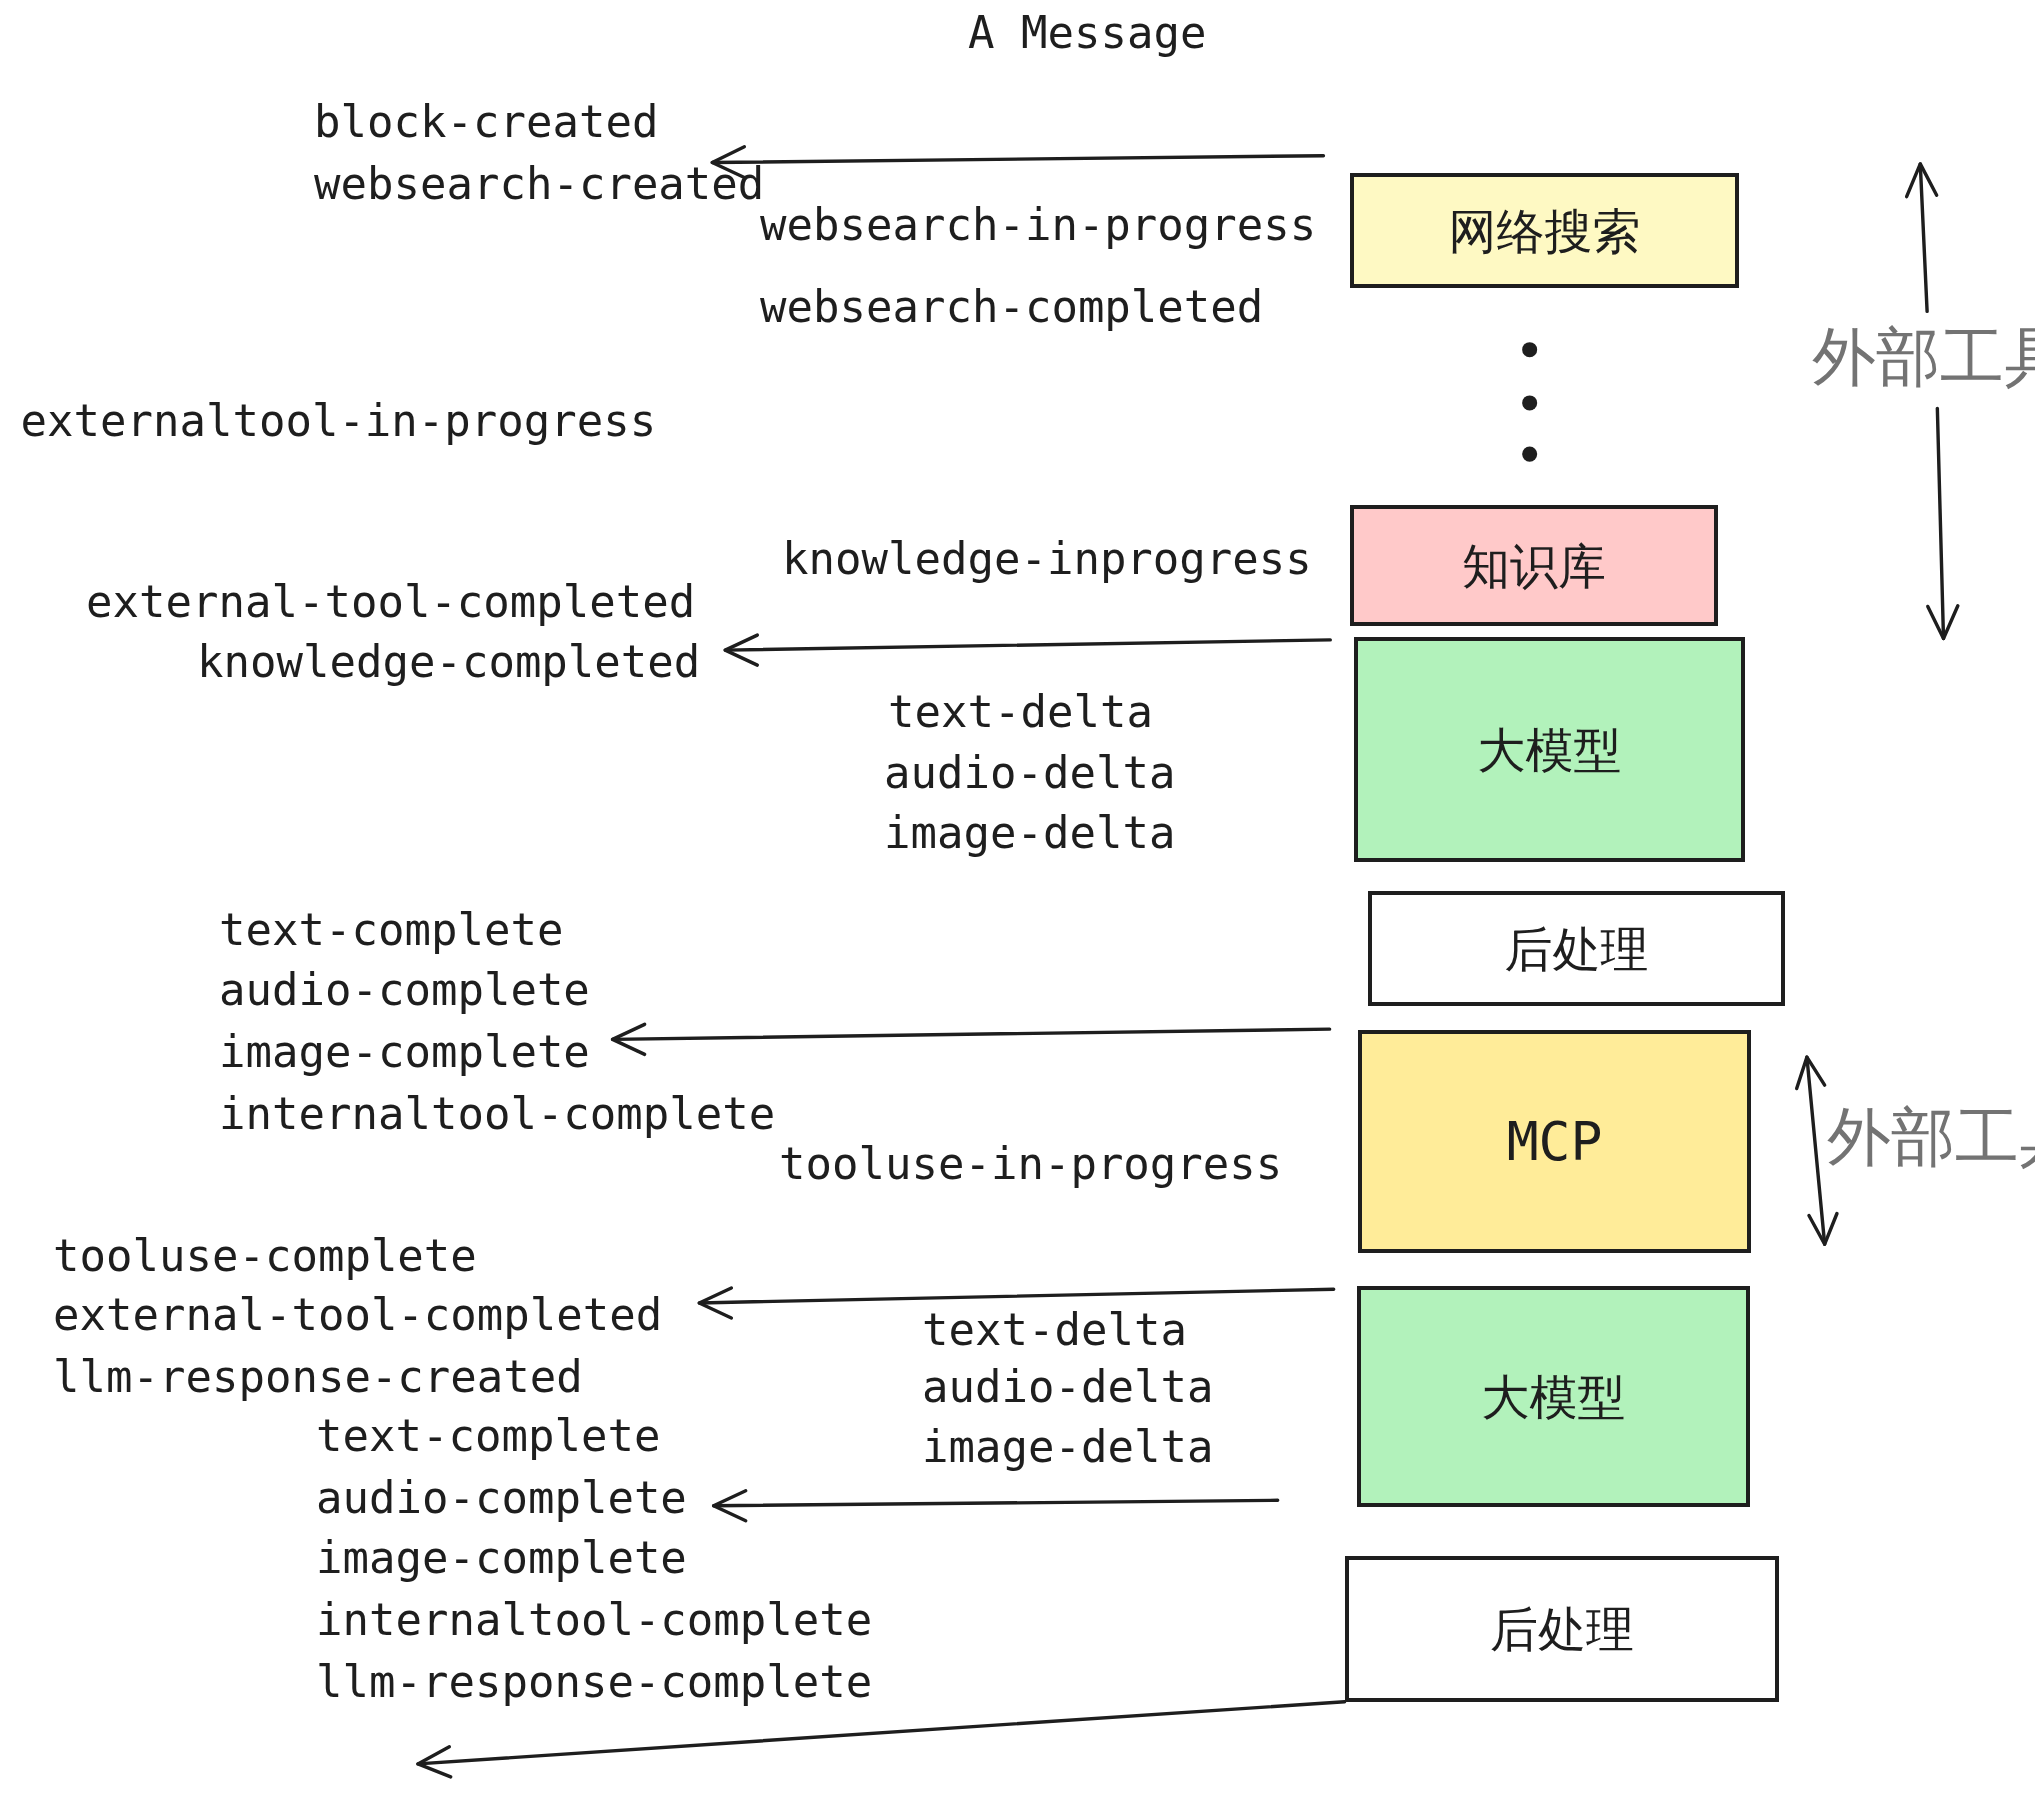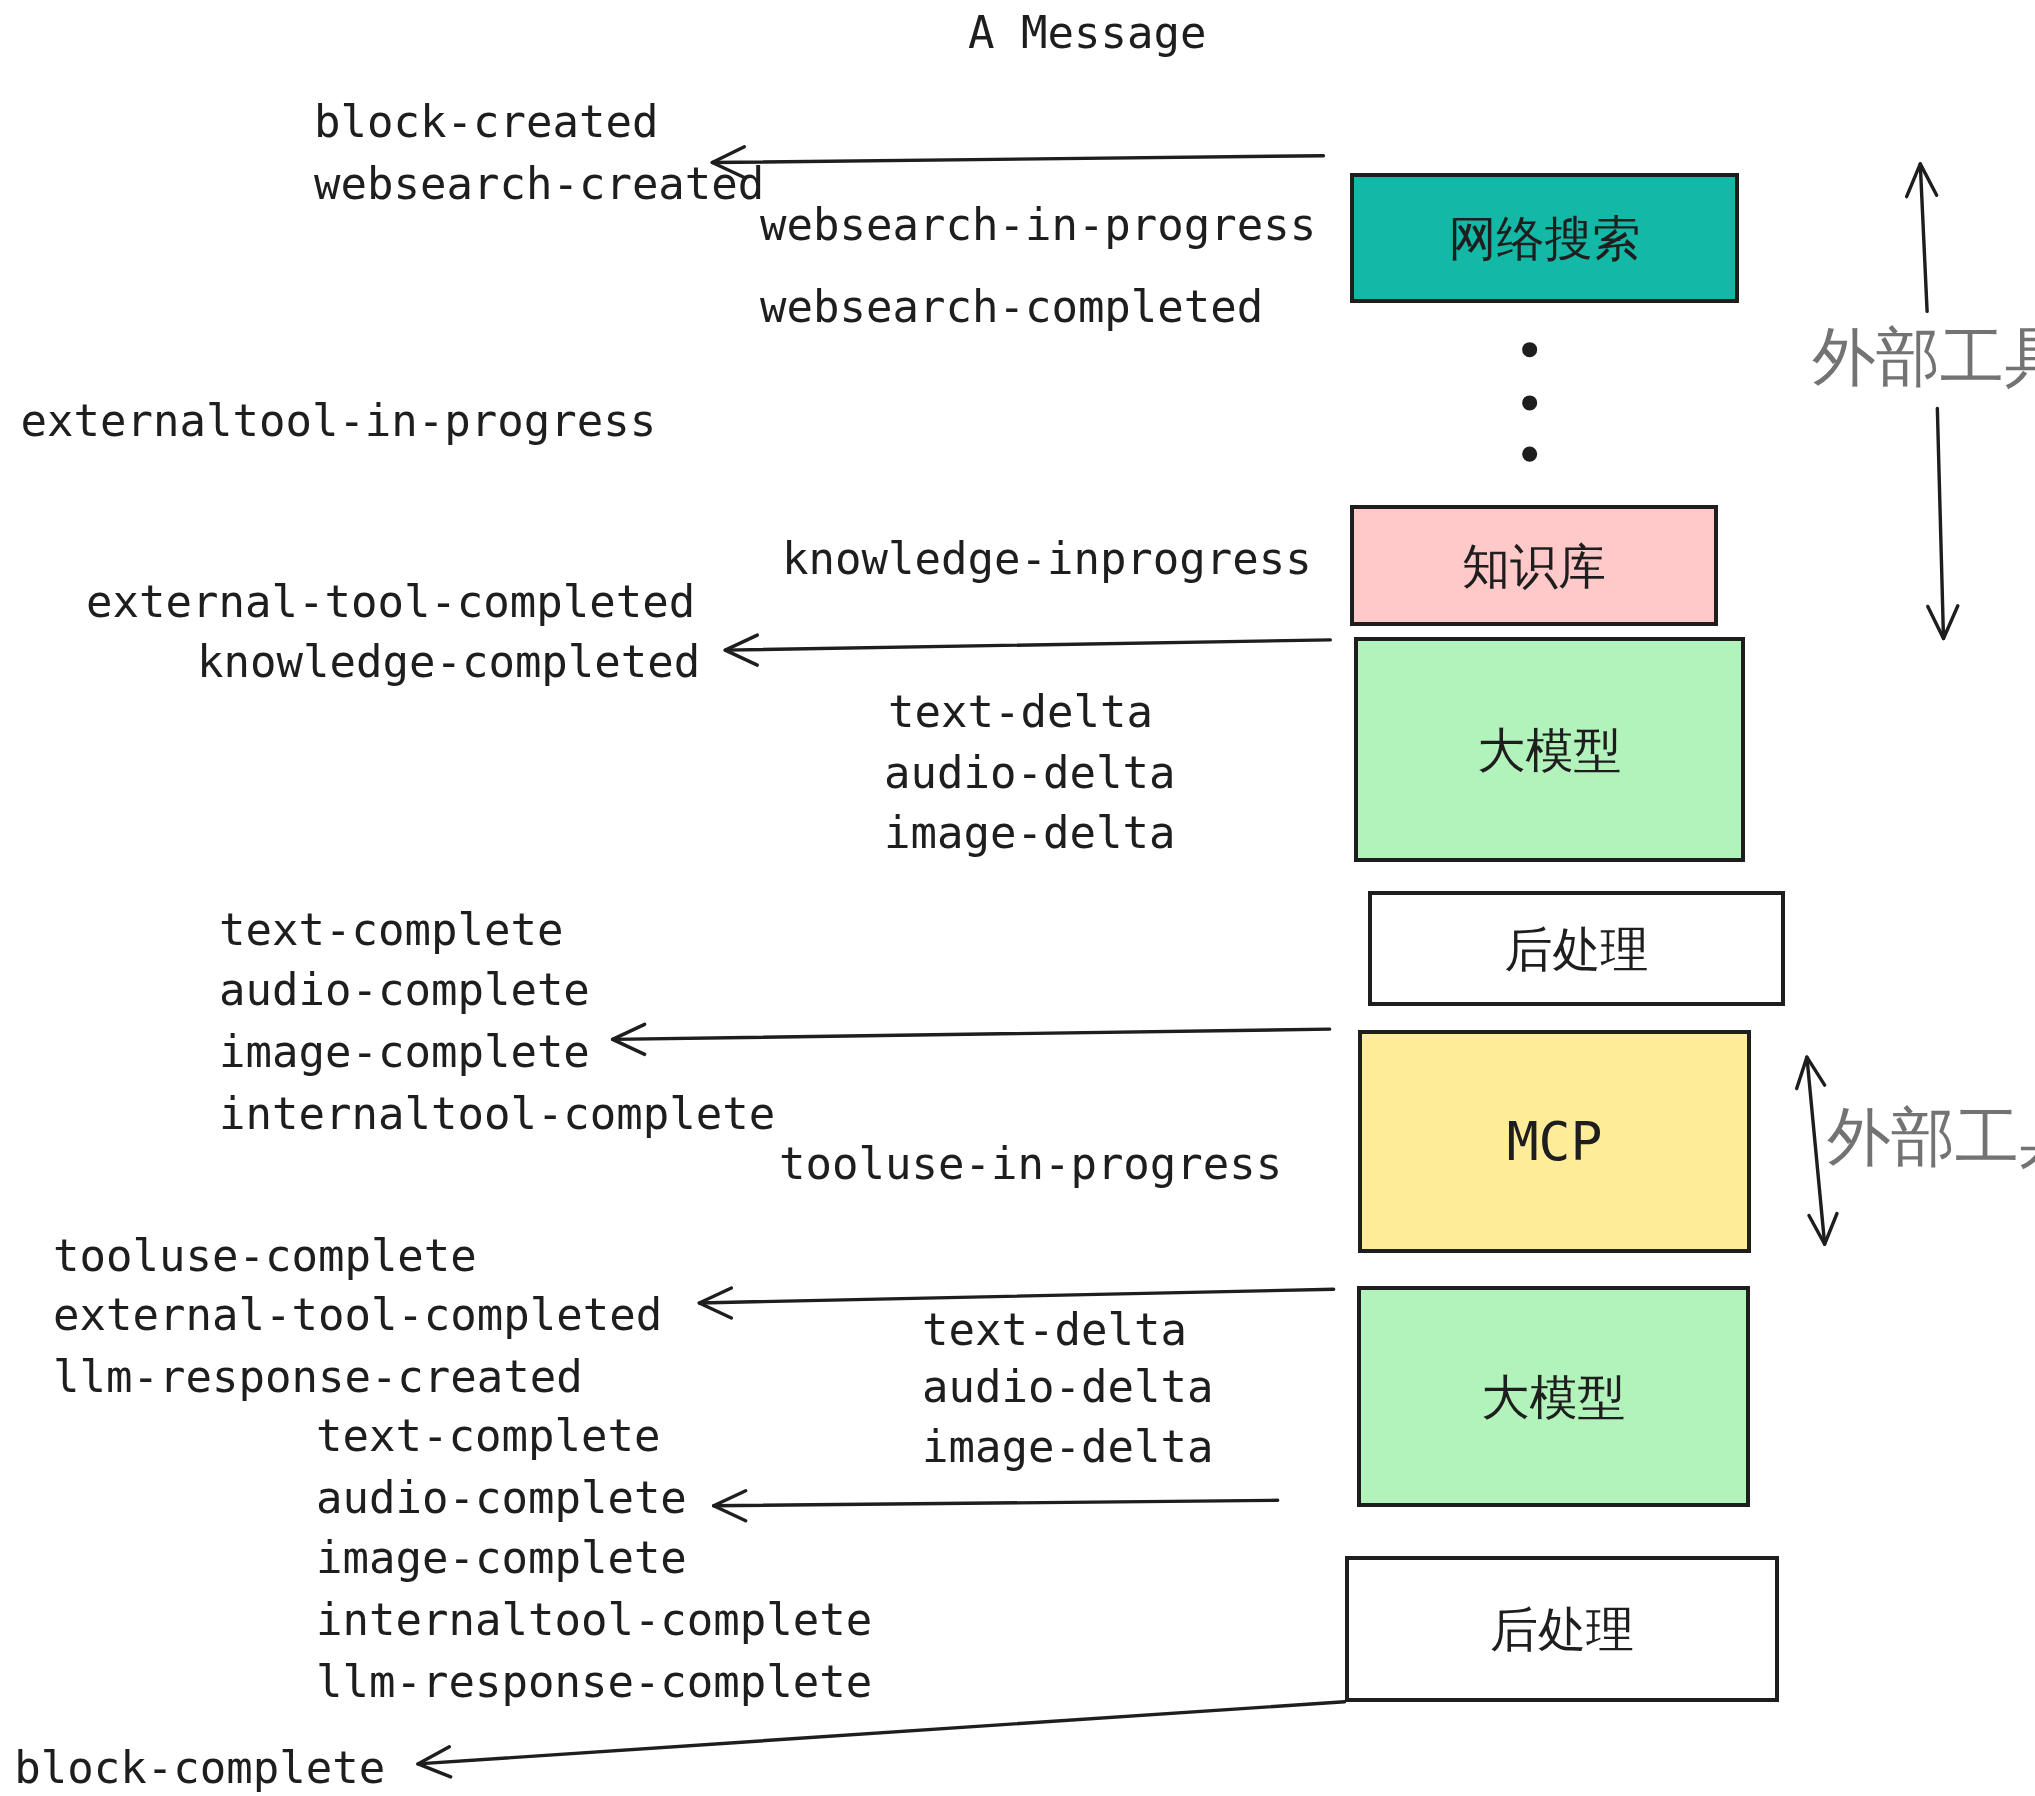--- a/index.html
+++ b/index.html
@@ -100,21 +100,21 @@
 
     <g>
       <circle cx="2240" cy="512" r="11"></circle>
       <circle cx="2240" cy="590" r="11"></circle>
       <circle cx="2240" cy="665" r="11"></circle>
     </g>
   </svg>
 
   <div class="title" style="left:968px;top:11px">A Message</div>
 
-  <div class="box" style="left: 1350px; top: 173px; width: 389px; height: 130px; background-color: #14b8a6;">
+  <div class="box" style="left: 1350px; top: 173px; width: 389px; height: 115px; background-color: #fef9c3;">
     <span>网络搜索</span>
   </div>
 
   <div class="box" style="left: 1350px; top: 505px; width: 368px; height: 121px; background-color: rgb(255, 201, 201);">
     <span>知识库</span>
   </div>
 
   <div class="box" style="left: 1354px; top: 637px; width: 391px; height: 225px; background-color: rgb(178, 242, 187);">
     <span>大模型</span>
   </div>
@@ -158,16 +158,15 @@
   <div class="ev" style="left:53px;top:1315px">external-tool-completed</div>
   <div class="ev" style="left:53px;top:1377px">llm-response-created</div>
   <div class="ev" style="left:922px;top:1330px">text-delta</div>
   <div class="ev" style="left:922px;top:1387px">audio-delta</div>
   <div class="ev" style="left:922px;top:1447px">image-delta</div>
   <div class="ev" style="left:316px;top:1436px">text-complete</div>
   <div class="ev" style="left:316px;top:1498px">audio-complete</div>
   <div class="ev" style="left:316px;top:1558px">image-complete</div>
   <div class="ev" style="left:316px;top:1620px">internaltool-complete</div>
   <div class="ev" style="left:316px;top:1682px">llm-response-complete</div>
-  <div class="ev" style="left:14.3px;top:1768px">block-complete</div>
 
 </div>
 
 
 </body></html>

